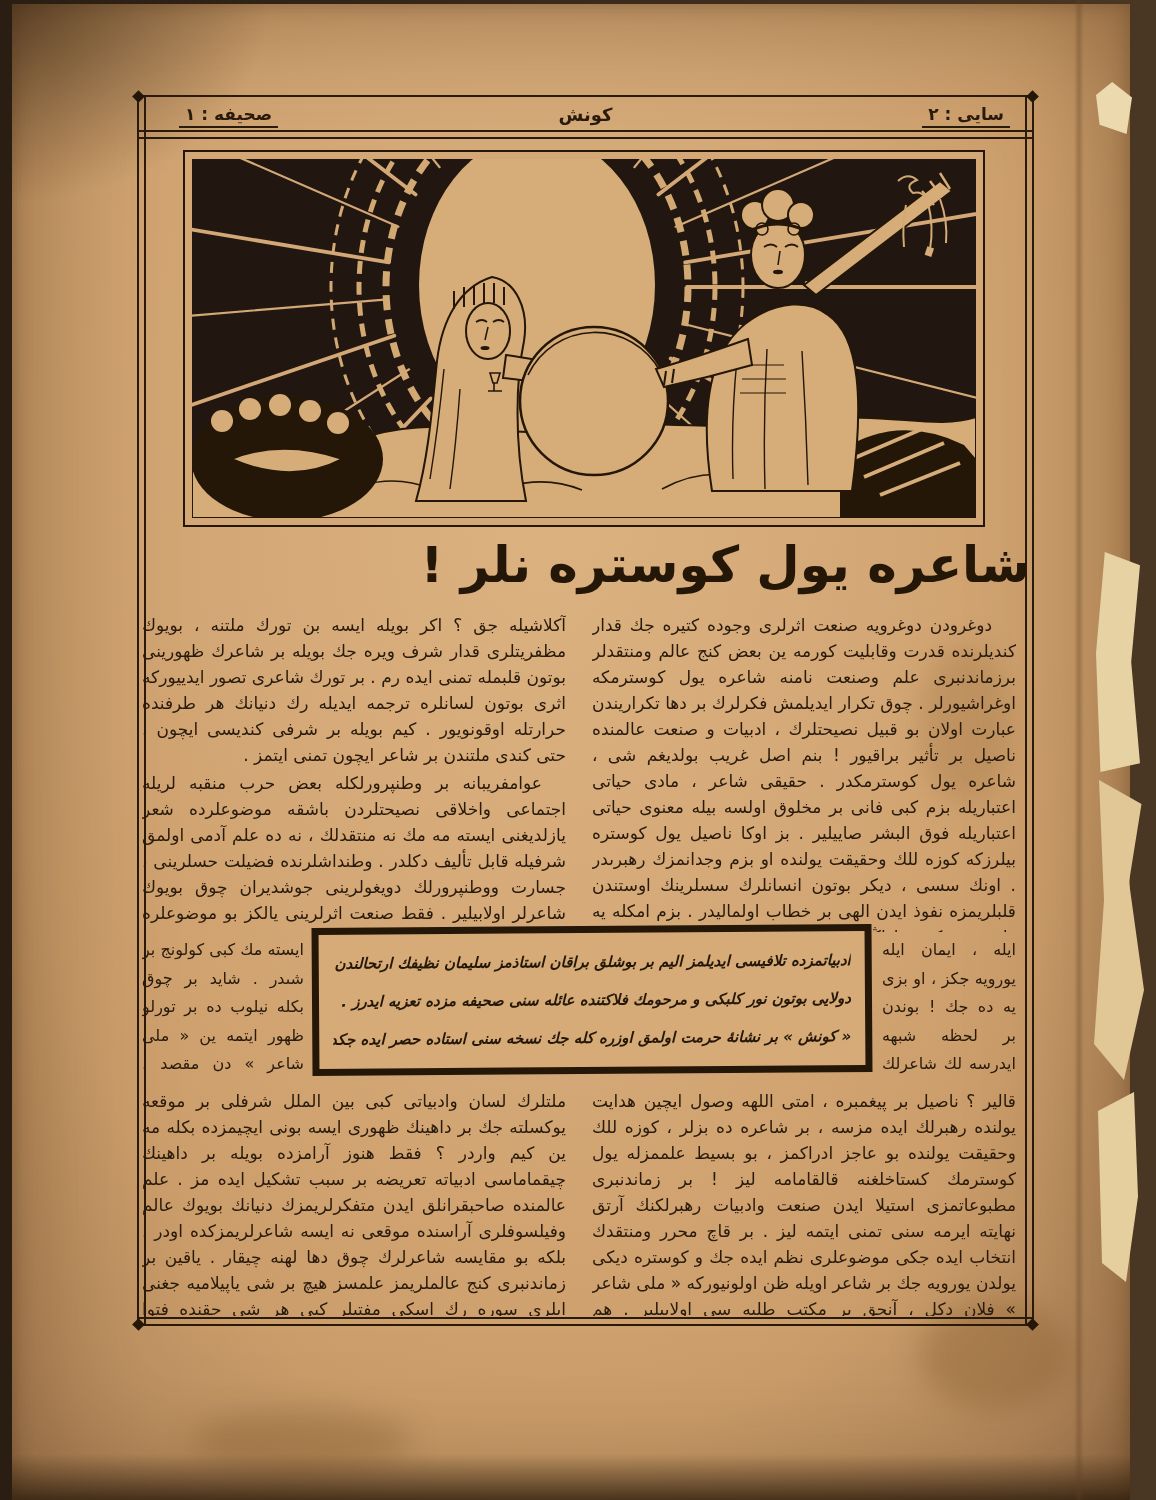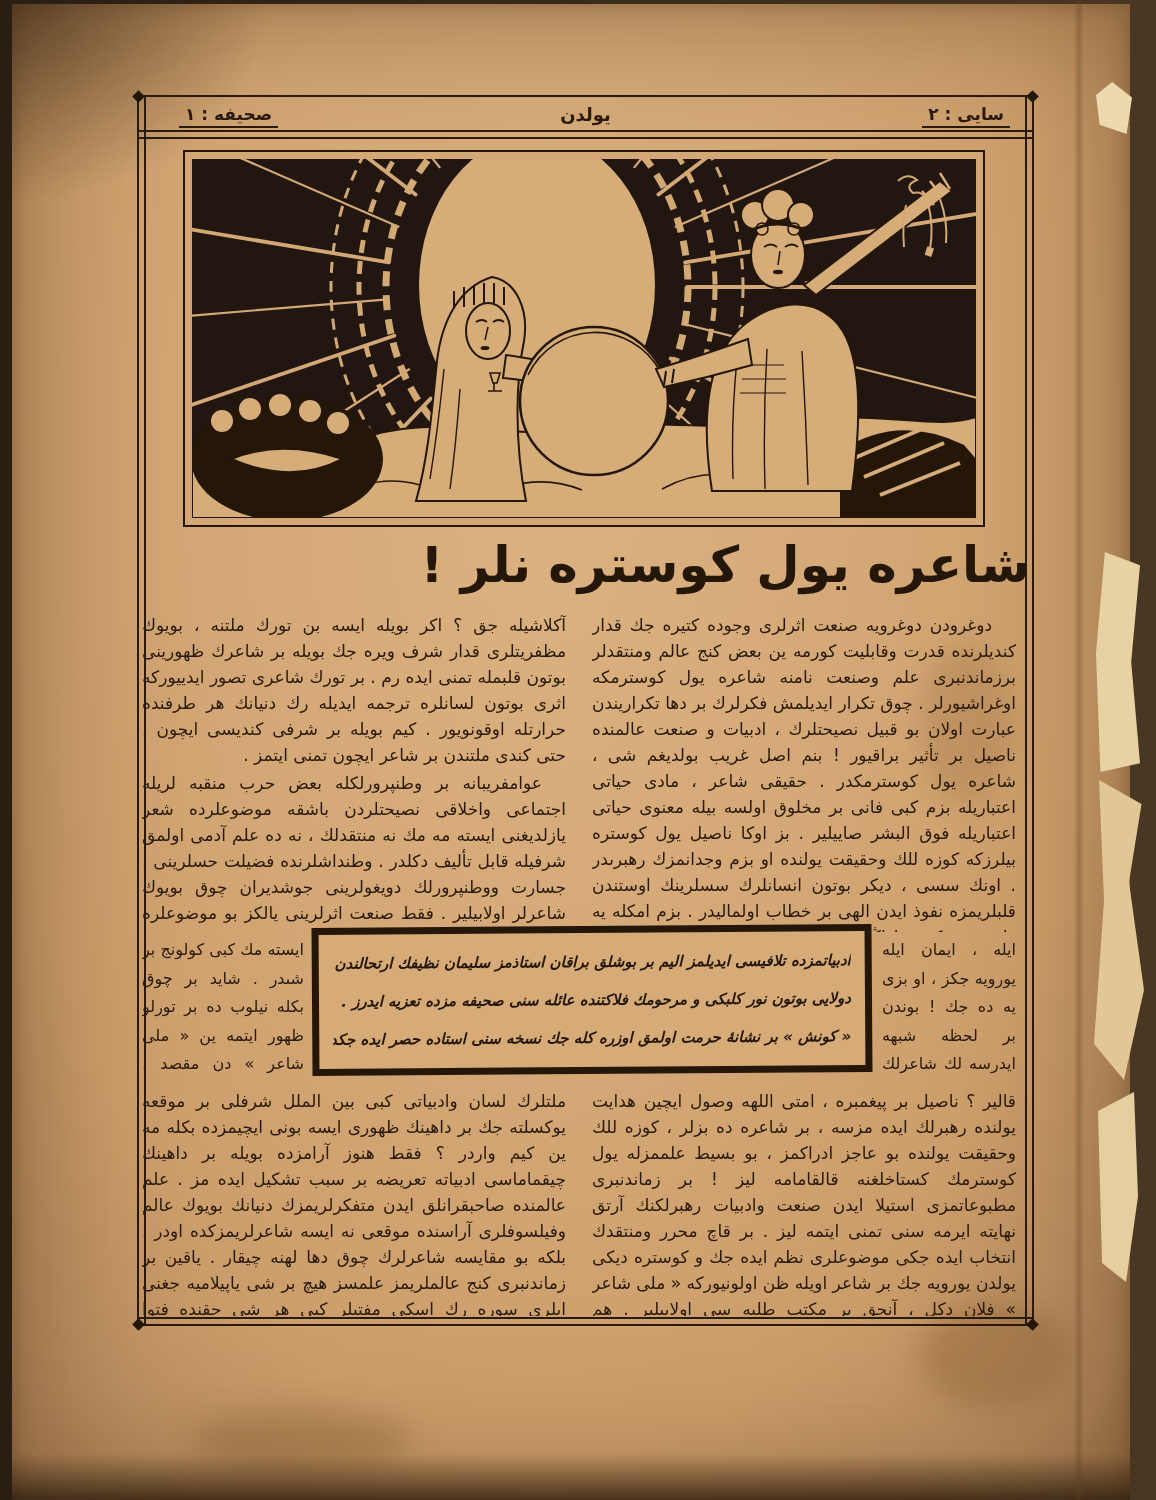--- a/index.html
+++ b/index.html
@@ -94,21 +94,21 @@
     <div class="inner-r"></div>
     <div class="inner-b"></div>
     <div class="tick" style="left:-5px;top:-5px"></div>
     <div class="tick" style="right:-5px;top:-5px"></div>
     <div class="tick" style="left:-5px;bottom:-5px"></div>
     <div class="tick" style="right:-5px;bottom:-5px"></div>
 
     <div class="masthead">
       <div class="rule2"></div>
       <div class="mast-label mast-issue">سايى : ٢</div>
-      <div class="mast-label mast-title">يولدن</div>
+      <div class="mast-label mast-title">كونش</div>
       <div class="mast-label mast-page">صحيفه : ١</div>
     </div>
   </div>
 
   <div class="illus">
     <div class="illus-black">
       <svg id="art" viewBox="0 0 784 359" preserveAspectRatio="xMidYMid slice">
         <rect x="0" y="0" width="784" height="359" fill="#211710"></rect>
         <g id="rays" stroke-linecap="round">
             <line x1="495.0" y1="128.0" x2="1005.0" y2="128.0" stroke="#d4a876" stroke-width="3.8"></line>

